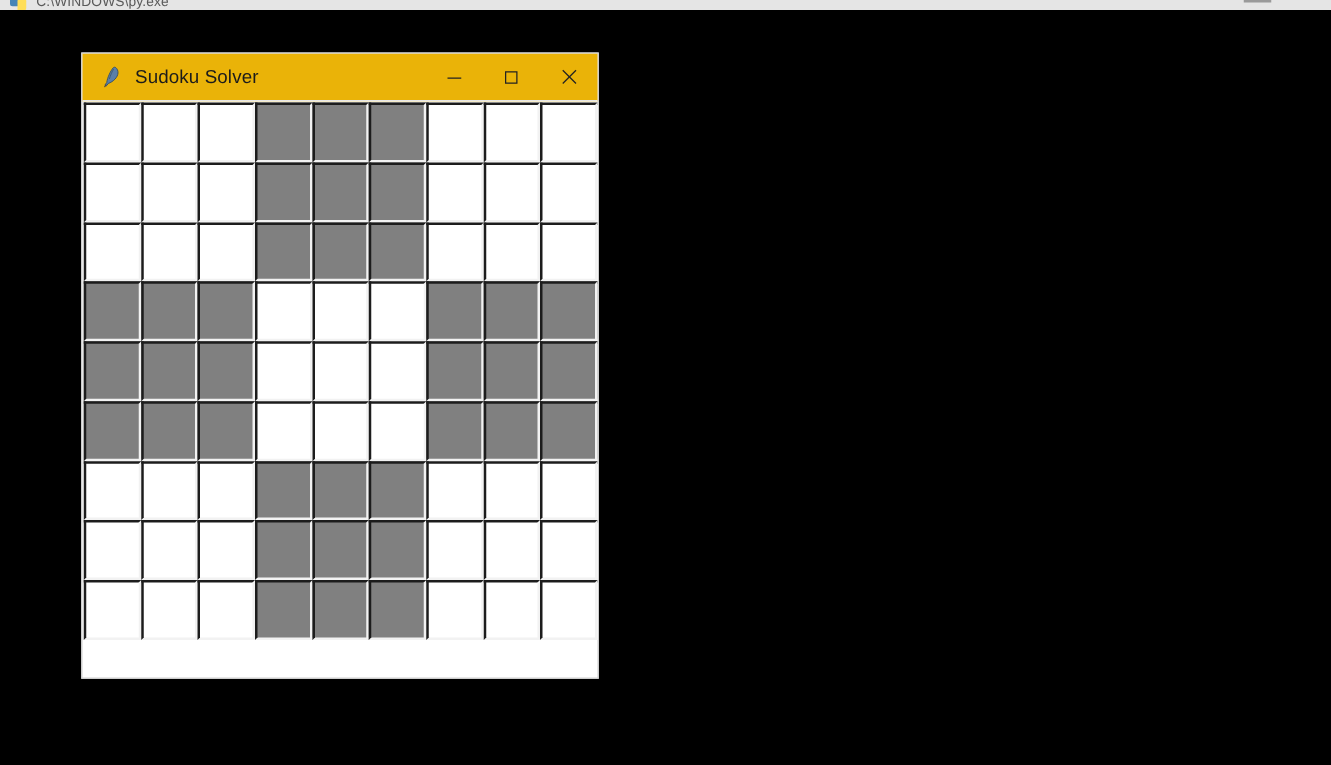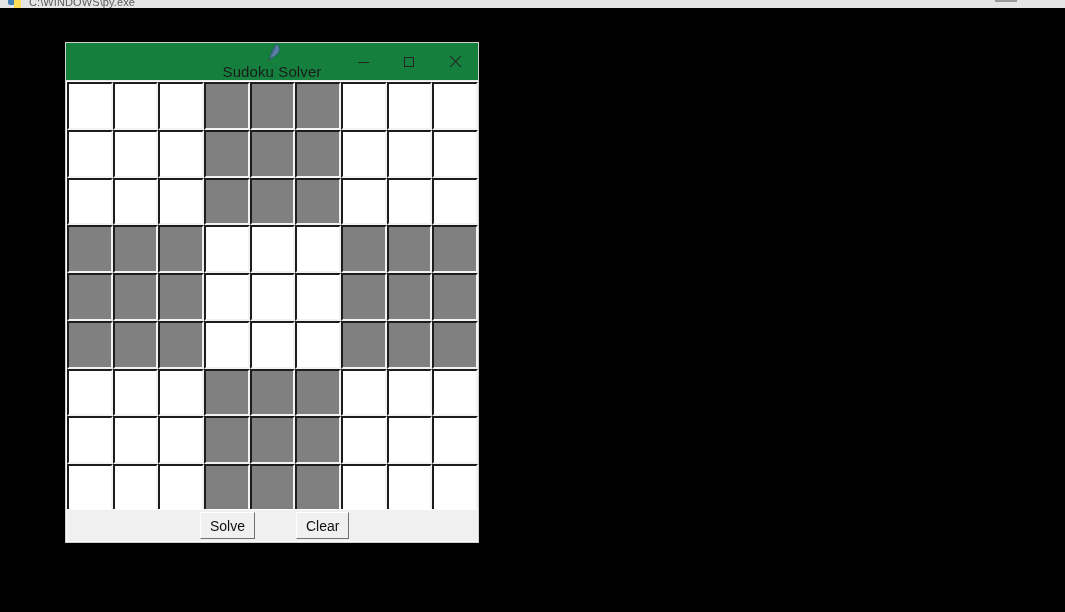--- a/index.html
+++ b/index.html
@@ -83,26 +83,25 @@
     background: #ffffff;
     box-sizing: border-box;
     border: 1px solid #cfcfcf;
     box-shadow: 0 0 0 1px rgba(0,0,0,0.10);
   }
 
   
   #title-bar {
     position: relative;
     height: 38px;
-    background: #15803d;
+    background: #eab308;
     display: flex;
     align-items: center;
     border-bottom: 1px solid #e8e8e8;
     box-sizing: border-box;
-    flex-direction: column;
   }
   #title-bar .tk-icon {
     width: 20px; height: 20px;
     margin-left: 12px;
     margin-right: 10px;
     flex: 0 0 auto;
     position: relative;
   }
   #title-bar .title-text {
     font-size: 15px;
@@ -331,18 +330,14 @@
       <div class="cell"></div>
       <div class="cell"></div>
       <div class="cell shaded"></div>
       <div class="cell shaded"></div>
       <div class="cell shaded"></div>
       <div class="cell"></div>
       <div class="cell"></div>
       <div class="cell"></div>
     </div>
 
-  <div id="control-panel">
-    <div class="tk-button" id="solve-button">Solve</div>
-    <div class="tk-button" id="clear-button">Clear</div>
-  </div>
 
 </div>
 
 </body></html>

